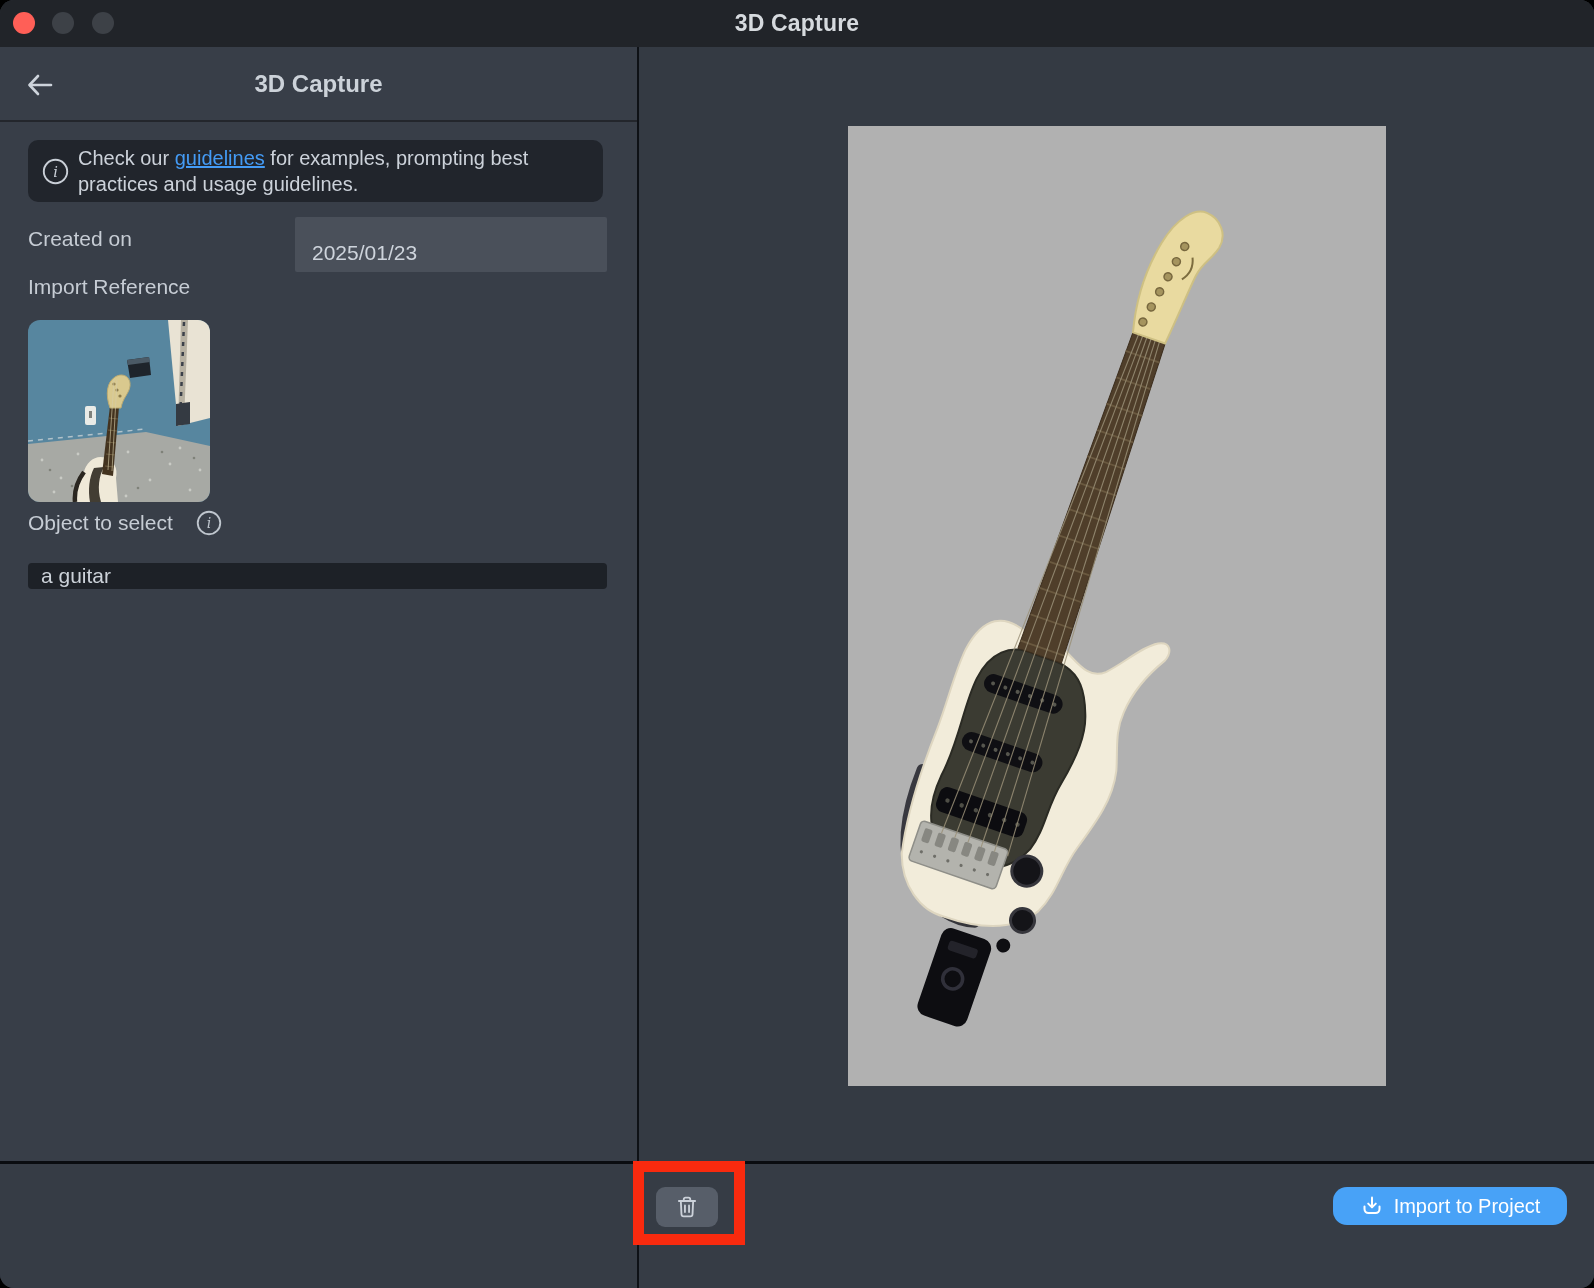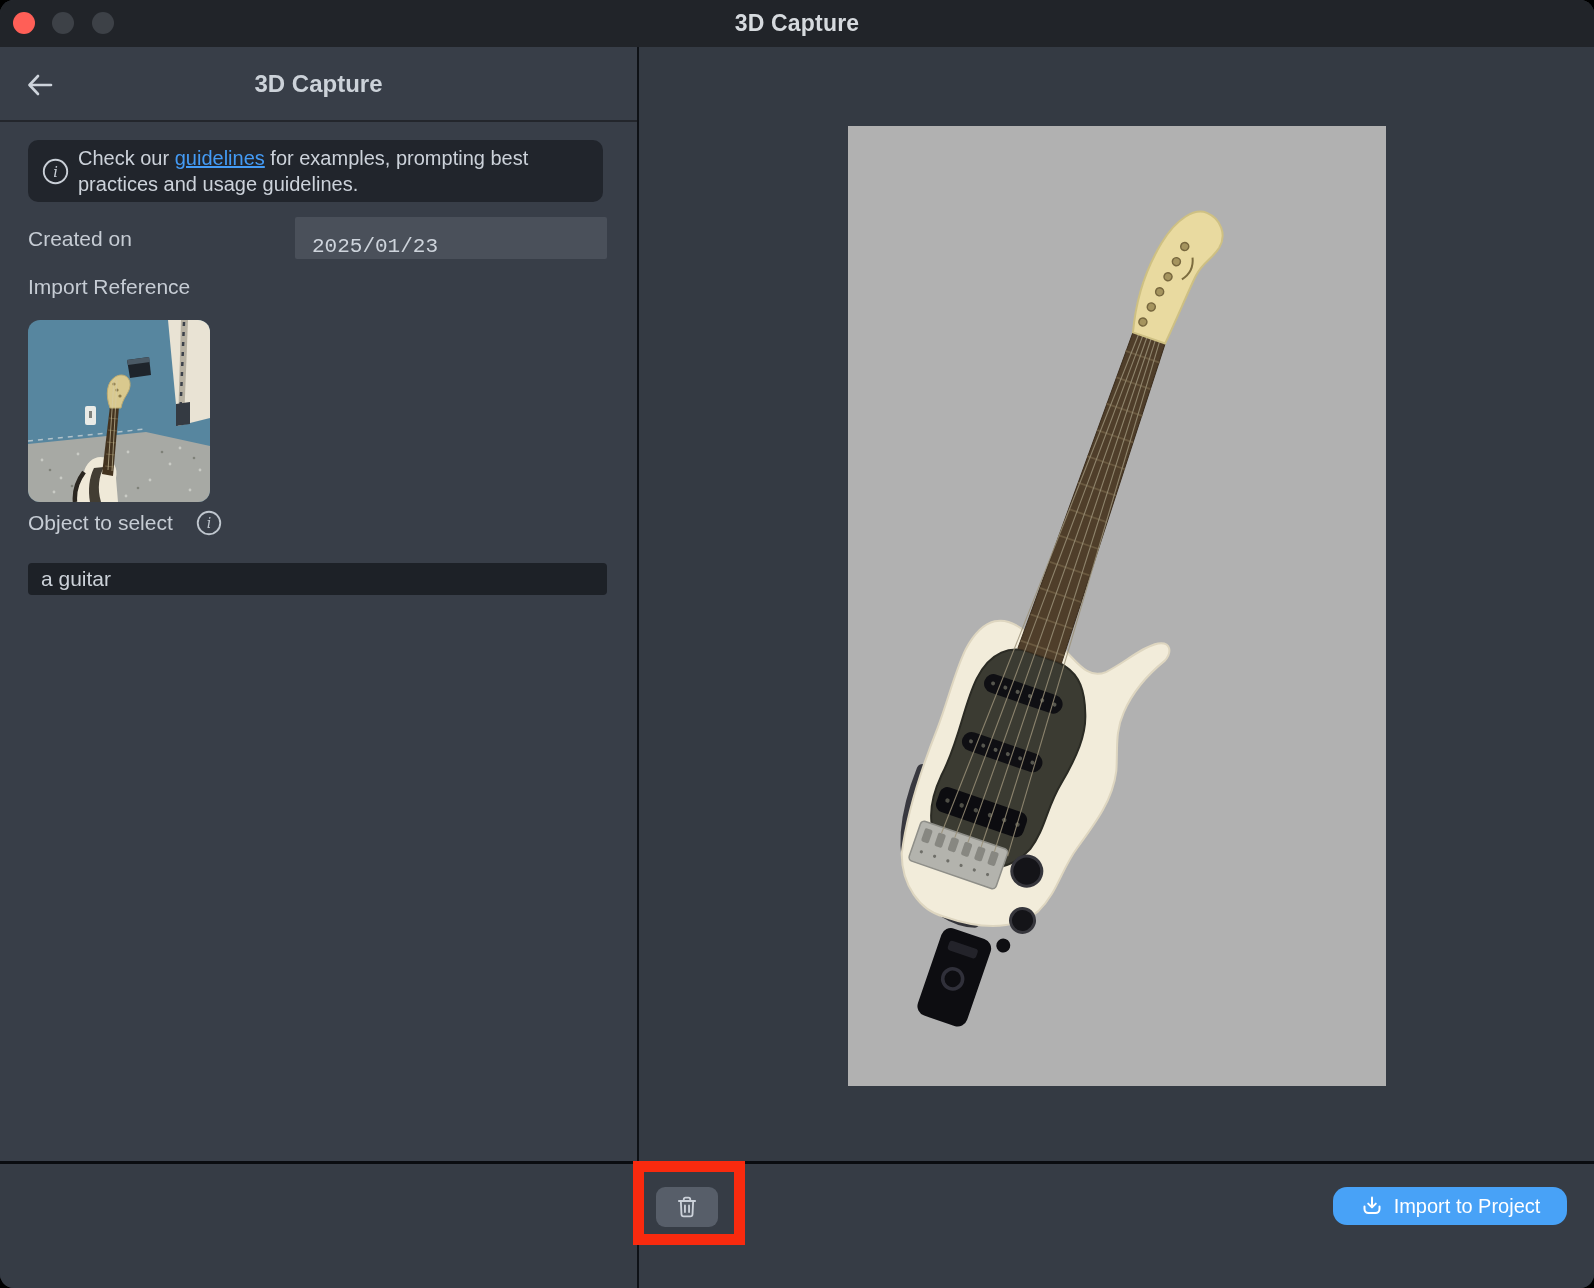--- a/index.html
+++ b/index.html
@@ -28,28 +28,28 @@
     display:flex;align-items:center;justify-content:center;}
   .back-btn{position:absolute;left:20px;top:18px;width:40px;height:40px;background:none;border:none;
     display:flex;align-items:center;justify-content:center;cursor:pointer;color:#cdd3db;}
   .side-title{font-size:24px;font-weight:bold;color:#ccd2d9;}
   .banner{position:absolute;left:28px;top:93px;width:575px;height:62px;background:var(--banner-bg);
     border-radius:10px;display:flex;align-items:center;padding:0 16px 0 14px;gap:9px;}
   .banner-text{font-size:20px;line-height:26px;color:#ccd2da;}
   .banner a{color:var(--link);text-decoration:underline;cursor:pointer;}
   .info-circle{flex:0 0 auto;width:27px;height:27px;color:#c9cfd7;}
   .row-label{position:absolute;left:28px;font-size:21px;color:var(--text-dim);text-align:right;}
-  .date-field{position:absolute;left:295px;top:170px;width:312px;height:42px;background:var(--field-bg);
+  .date-field{position:absolute;left:295px;top:170px;width:312px;height:55px;background:var(--field-bg);
     border:none;border-radius:2px;color:#ced4dc;font-size:21px;padding:16px 0 0 17px;
-    font-family:Liberation Mono, monospace;}
+    font-family:Liberation Sans, sans-serif;}
   .thumb{position:absolute;left:28px;top:273px;width:182px;height:182px;border-radius:12px;
     overflow:hidden;cursor:pointer;display:block;}
   .object-row{position:absolute;left:28px;top:463px;display:flex;align-items:center;gap:23px;}
   .object-row .row-label-inline{font-size:21px;color:var(--text-dim);}
-  .prompt-input{position:absolute;left:28px;top:516px;width:579px;height:32px;background:var(--dark-field-bg);
+  .prompt-input{position:absolute;left:28px;top:516px;width:579px;height:26px;background:var(--dark-field-bg);
     border:none;border-radius:4px;color:#ccd2d9;font-size:21px;padding:0 0 0 13px;
     font-family:"Liberation Sans",sans-serif;}
   
   .preview{position:absolute;left:639px;top:47px;right:0;height:1114px;background:var(--main-bg);}
   .capture-image{position:absolute;left:209px;top:79px;width:538px;height:960px;background:var(--preview-bg);}
   
   .vdivider{position:absolute;left:637px;top:47px;bottom:0;width:2px;background:#0e1116;z-index:20;}
   
   .bottombar{position:absolute;left:0;top:1161px;width:100%;height:127px;background:var(--bottom-bg);
     border-top:3px solid #0a0c10;z-index:15;}

